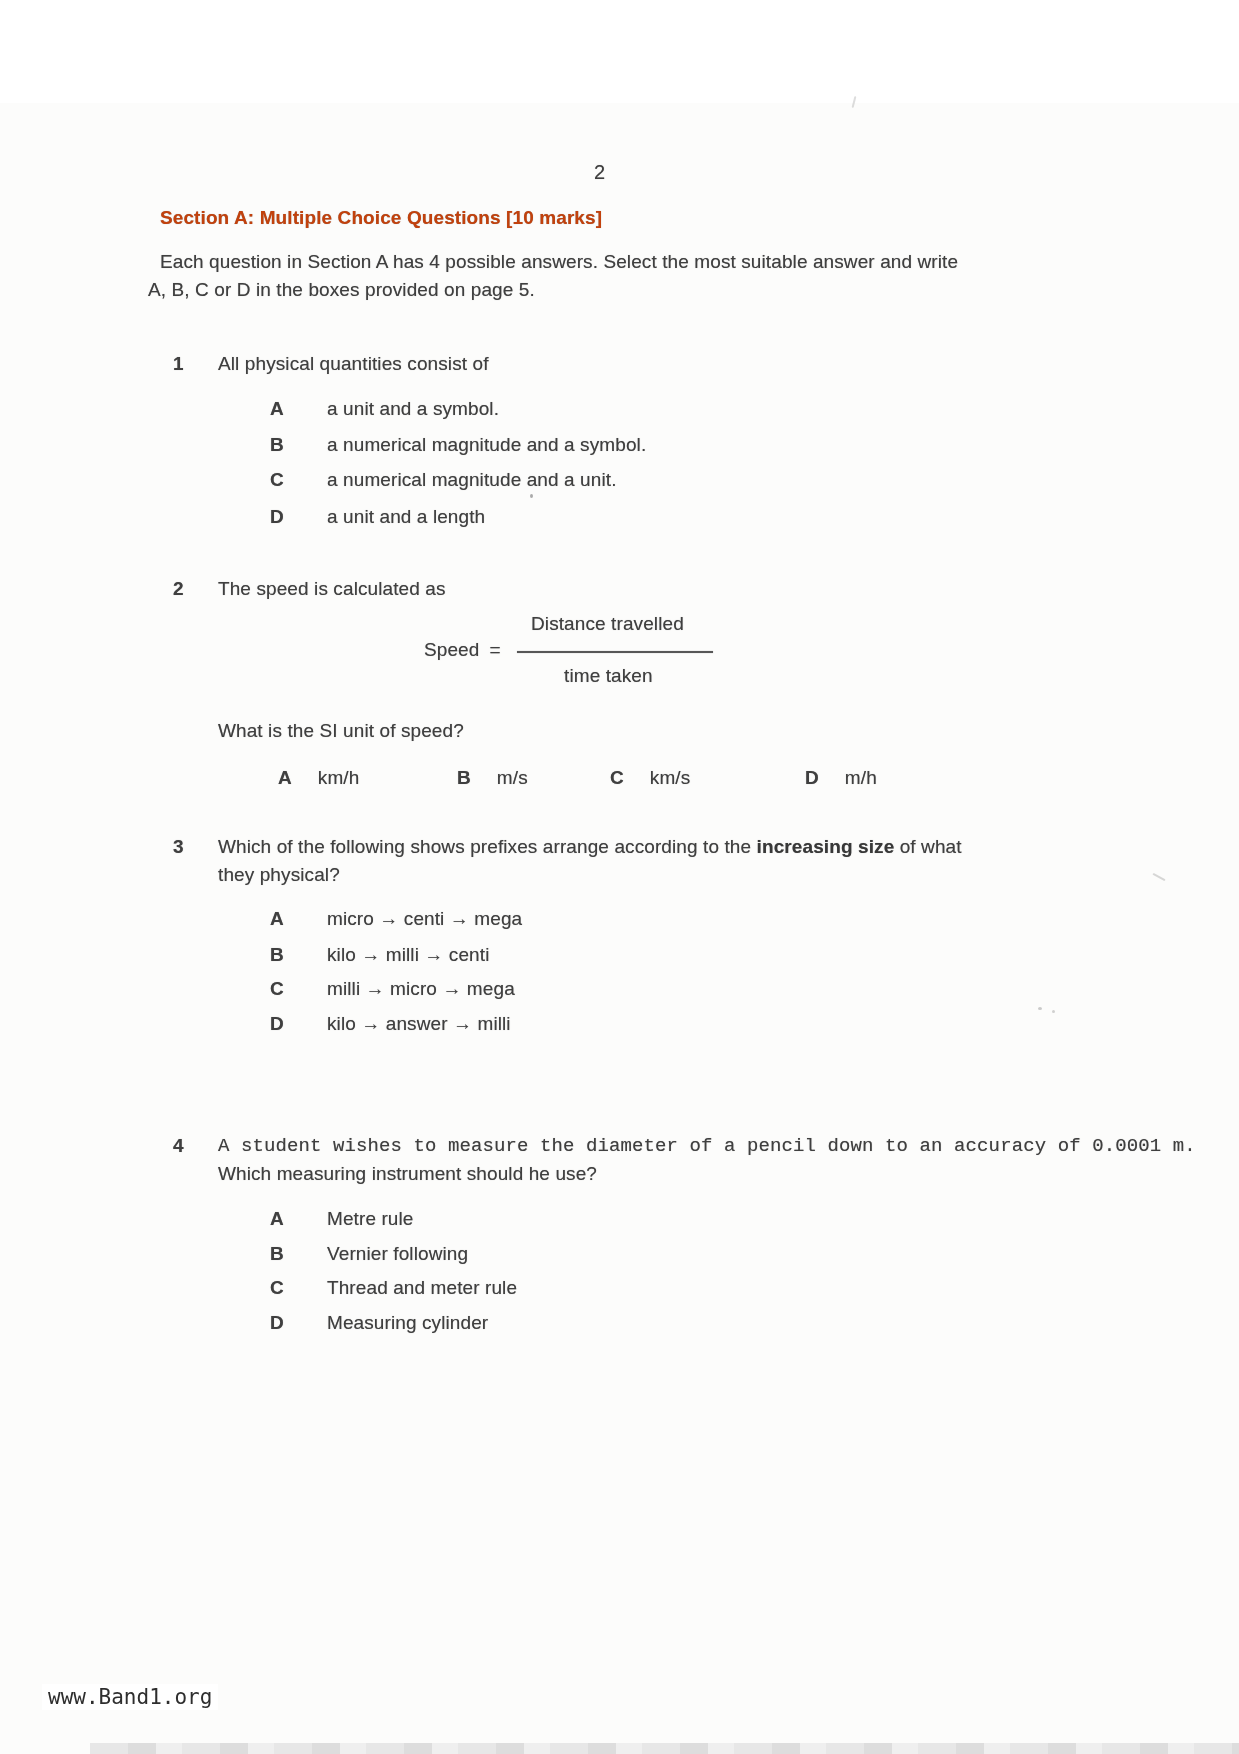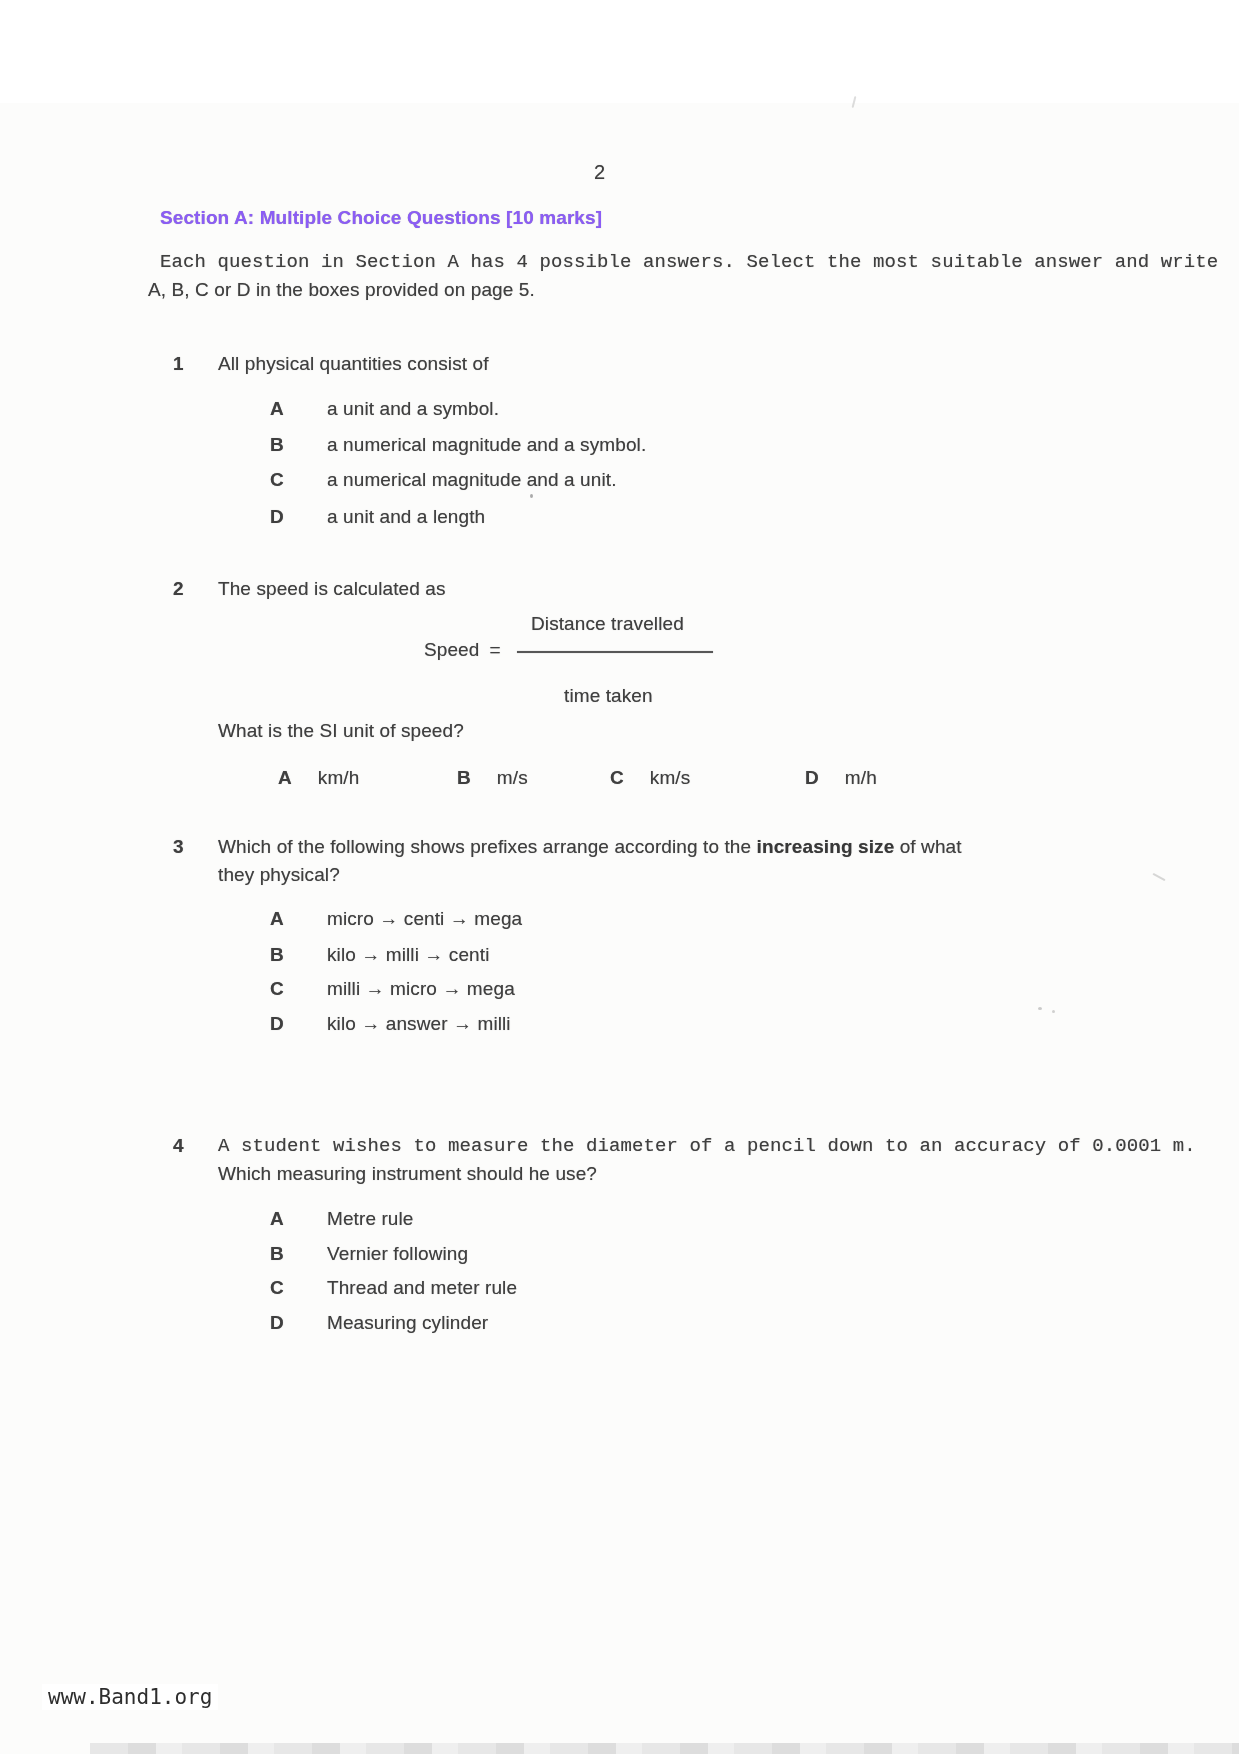--- a/index.html
+++ b/index.html
@@ -11,21 +11,21 @@
   }
   .scan-area{position:absolute;left:0;top:103px;width:1239px;height:1651px;background:#fcfcfb;}
   .abs{position:absolute;white-space:nowrap;}
   .txt{
     font-size:19px;line-height:24px;color:#3f3f3f;
     text-shadow:0 0 0.7px rgba(64,64,64,0.55);
     letter-spacing:0.1px;
   }
   .bold{font-weight:bold;color:#383838;}
   .pagenum{font-size:20px;}
-  .heading{font-weight:bold;color:#8b5cf6;font-size:19px;}
+  .heading{font-weight:bold;color:#c2410c;font-size:19px;}
   .qnum{font-weight:bold;}
   .opt{display:flex;}
   .opt .letter{font-weight:bold;flex:0 0 57px;}
   .q2pair{display:flex;gap:26px;}
   .q2pair .letter{font-weight:bold;}
   .frac-line{position:absolute;left:517px;top:651px;width:196px;height:2px;background:#575757;box-shadow:0 0 1px rgba(80,80,80,.6);}
   .watermark{
     font-family:"DejaVu Sans Mono", monospace;
     font-size:21px;color:#2e2e2e;background:#ffffff;padding:1px 6px;
   }
@@ -39,21 +39,21 @@
 <body>
 
 <div>
 
   <div class="scan-area"></div>
 
   <div class="abs txt pagenum" style="left:594px;top:160px;">2</div>
 
   <div class="abs txt heading" style="left:160px;top:206px;">Section A: Multiple Choice Questions [10 marks]</div>
 
-  <div class="abs txt" style="left:160px;top:250px;font-family:Liberation Mono, monospace;">Each question in Section A has 4 possible answers. Select the most suitable answer and write</div>
+  <div class="abs txt" style="left:160px;top:250px;">Each question in Section A has 4 possible answers. Select the most suitable answer and write</div>
   <div class="abs txt" style="left:148px;top:278px;">A, B, C or D in the boxes provided on page 5.</div>
 
   <div class="abs txt qnum" style="left:173px;top:352px;">1</div>
   <div class="abs txt" style="left:218px;top:352px;">All physical quantities consist of</div>
 
   <div class="abs txt opt" style="left:270px;top:397px;">
     <span class="letter">A</span>
     <span>a unit and a symbol.</span>
   </div>
   <div class="abs txt opt" style="left:270px;top:433px;">
@@ -71,21 +71,21 @@
 
   <div class="abs txt qnum" style="left:173px;top:577px;">2</div>
   <div class="abs txt" style="left:218px;top:577px;">The speed is calculated as</div>
 
   <div class="abs txt" style="left:531px;top:612px;">Distance travelled</div>
   <div class="abs txt" style="left:424px;top:638px;display:flex;gap:10px;">
     <span>Speed</span>
     <span>=</span>
   </div>
   <div class="frac-line"></div>
-  <div class="abs txt" style="left:564px;top:684px;">time taken</div>
+  <div class="abs txt" style="left:564px;top:664px;">time taken</div>
 
   <div class="abs txt" style="left:218px;top:719px;">What is the SI unit of speed?</div>
 
   <div class="abs txt q2pair" style="left:278px;top:766px;">
     <span class="letter">A</span>
     <span>km/h</span>
   </div>
   <div class="abs txt q2pair" style="left:457px;top:766px;">
     <span class="letter">B</span>
     <span>m/s</span>

